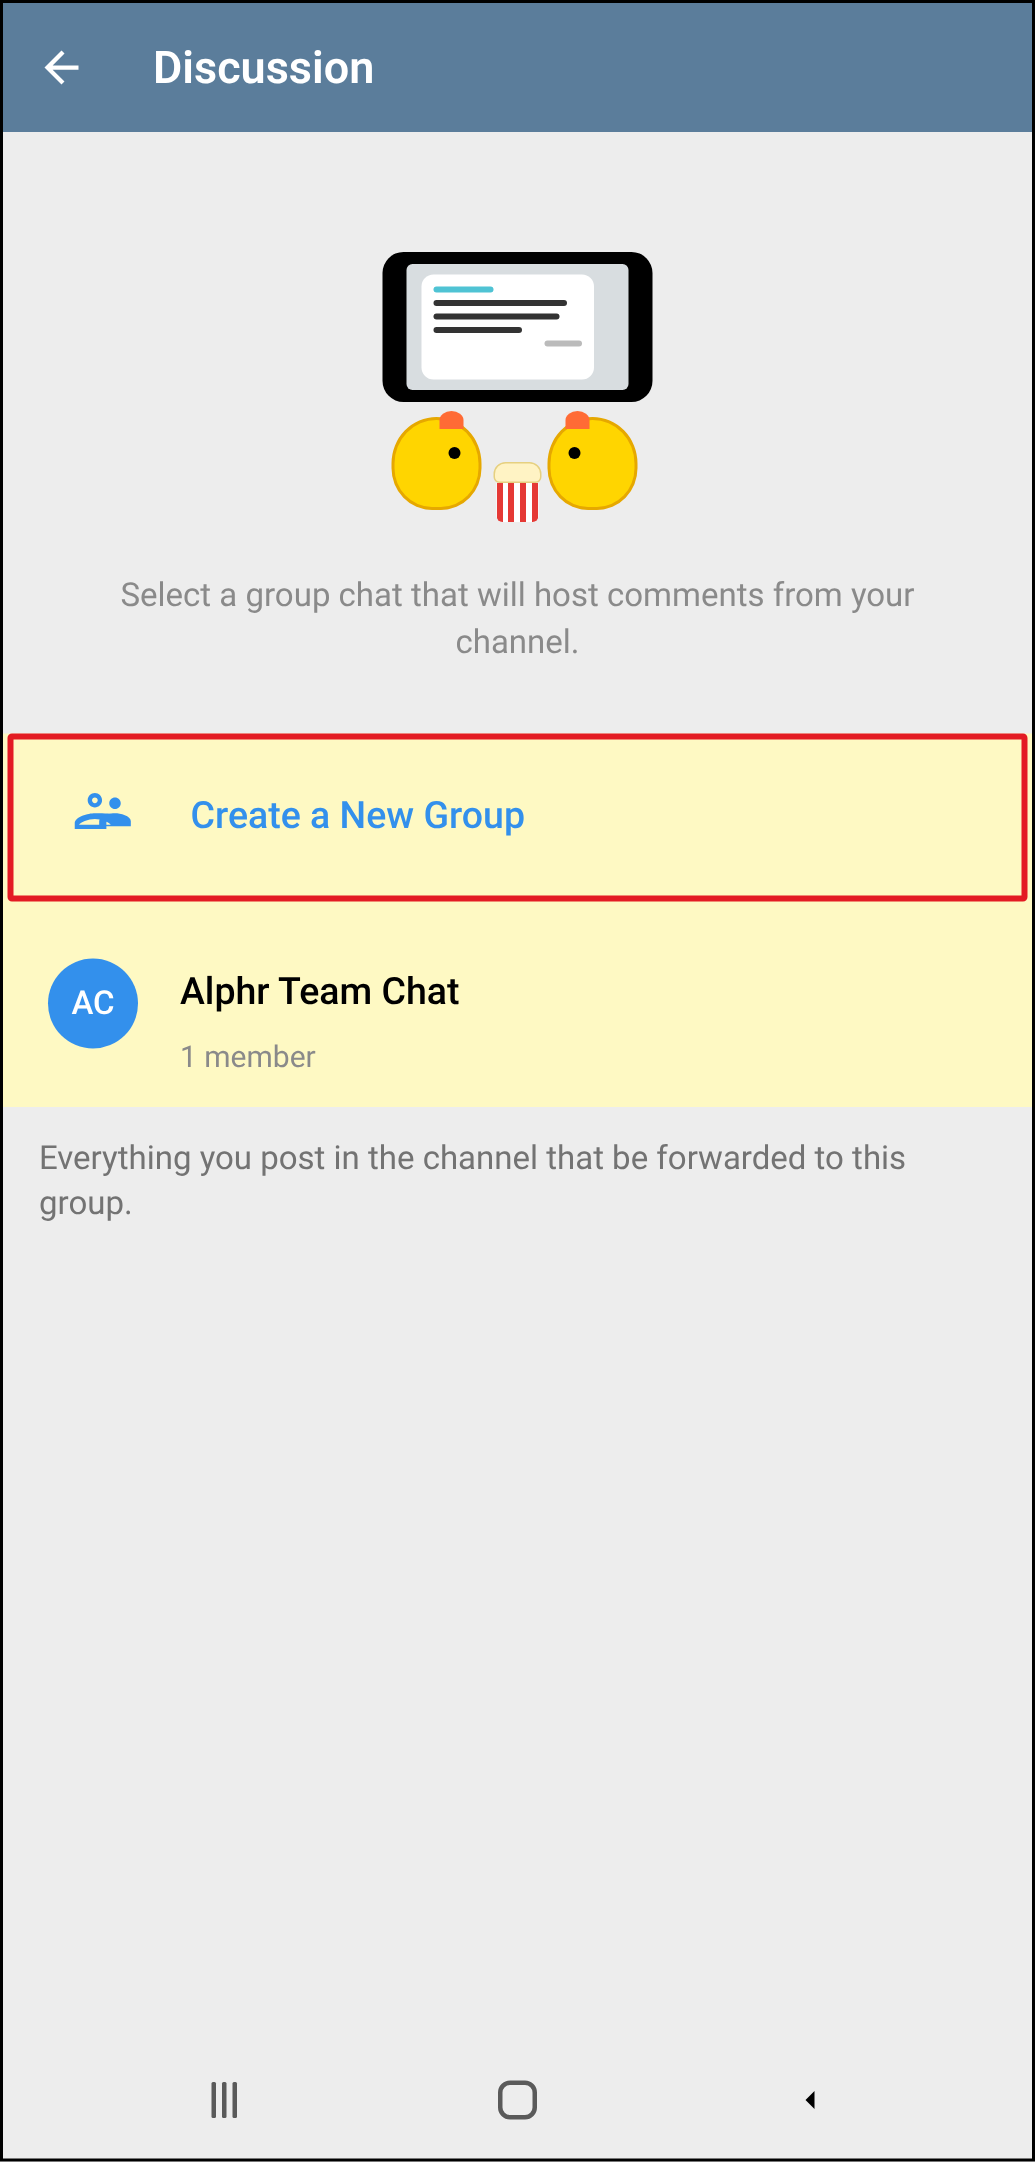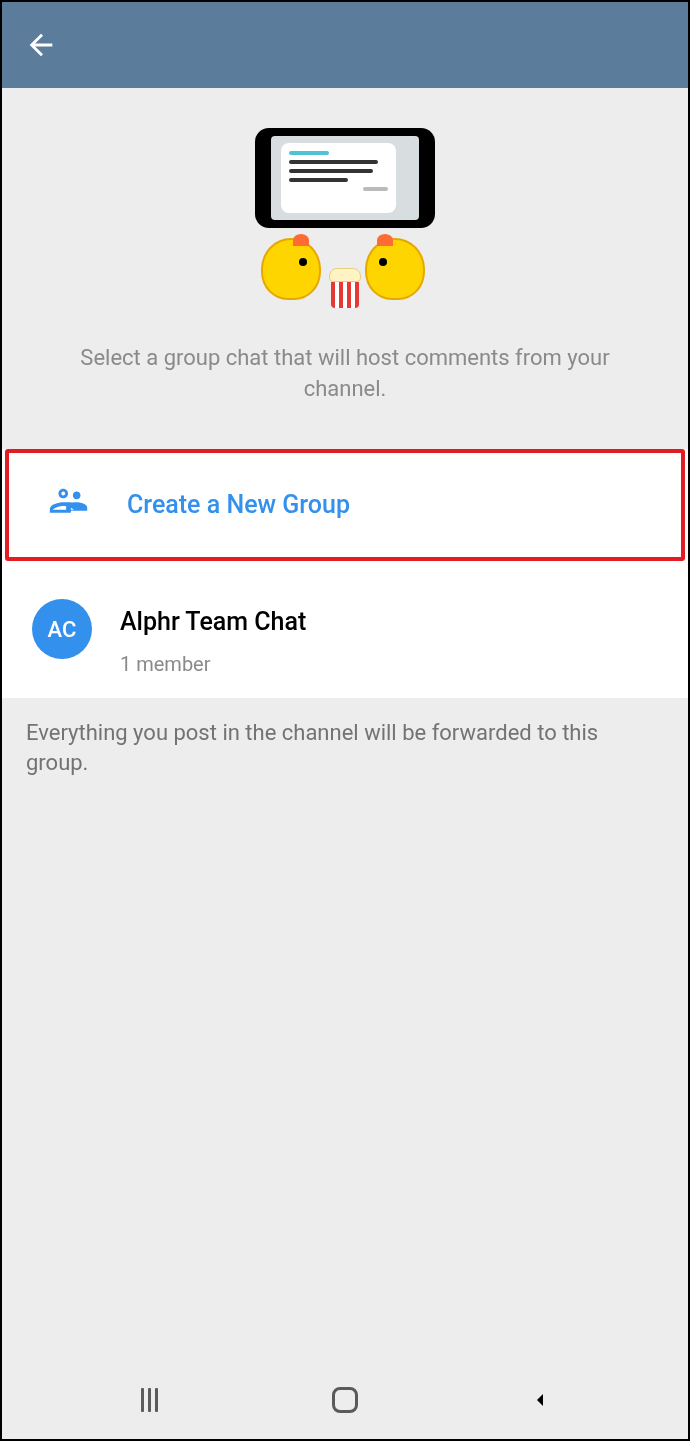--- a/index.html
+++ b/index.html
@@ -38,20 +38,21 @@
       color: #fff;
       font-size: 30px;
       font-weight: 600;
       margin-left: 40px;
     }
     .illustration-area {
       padding: 40px 20px 20px;
       display: flex;
       flex-direction: column;
       align-items: center;
+      margin-top: 40px;
     }
     .illustration {
       width: 200px;
       height: 180px;
       position: relative;
       margin-bottom: 20px;
     }
     .phone-frame {
       width: 180px;
       height: 100px;
@@ -151,21 +152,21 @@
     .description {
       color: #8a8a8a;
       font-size: 22px;
       text-align: center;
       line-height: 1.4;
       padding: 0 30px;
       margin-top: 15px;
     }
     .list-section {
       margin-top: 24px;
-      background: #ffffff;
+      background: #fef9c3;
     }
     .list-item {
       display: flex;
       align-items: center;
       padding: 22px 30px;
       border-bottom: 1px solid #e6e6e6;
       cursor: pointer;
     }
     .list-item:last-child {
       border-bottom: none;
@@ -264,20 +265,21 @@
   </style>
 </head>
 <body>
 
 <div class="header">
   <div class="back-arrow">
     <svg width="34" height="34" viewBox="0 0 24 24">
       <path d="M20 11H7.83l5.59-5.59L12 4l-8 8 8 8 1.41-1.41L7.83 13H20v-2z"></path>
     </svg>
   </div>
+  <div class="header-title">Discussion</div>
 </div>
 
 <div class="illustration-area">
   <div class="illustration">
     <div class="phone-frame">
       <div class="phone-screen">
         <div class="msg-bubble">
           <div class="msg-line teal"></div>
           <div class="msg-line l1"></div>
           <div class="msg-line l2"></div>
@@ -323,21 +325,21 @@
   <div class="list-item">
     <div class="avatar-circle">AC</div>
     <div class="item-content">
       <span class="item-title">Alphr Team Chat</span>
       <span class="item-subtitle">1 member</span>
     </div>
   </div>
 
 </div>
 
-<div class="footer-text">Everything you post in the channel will be forwarded to this group.</div>
+<div class="footer-text">Everything you post in the channel that be forwarded to this group.</div>
 
 <div class="nav-bar">
   <div class="nav-btn">
     <div class="nav-recent">
       <span></span>
         <span></span>
         <span></span>
     </div>
   </div>
   <div class="nav-btn">

